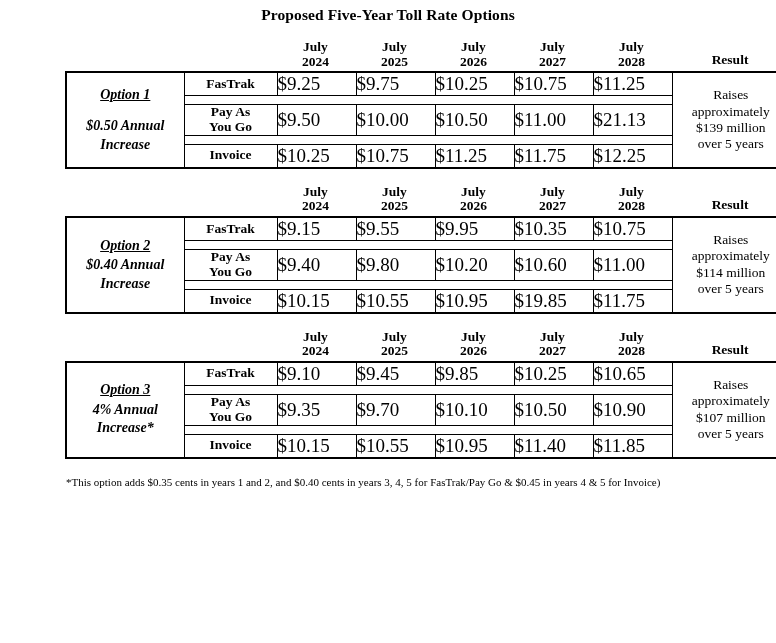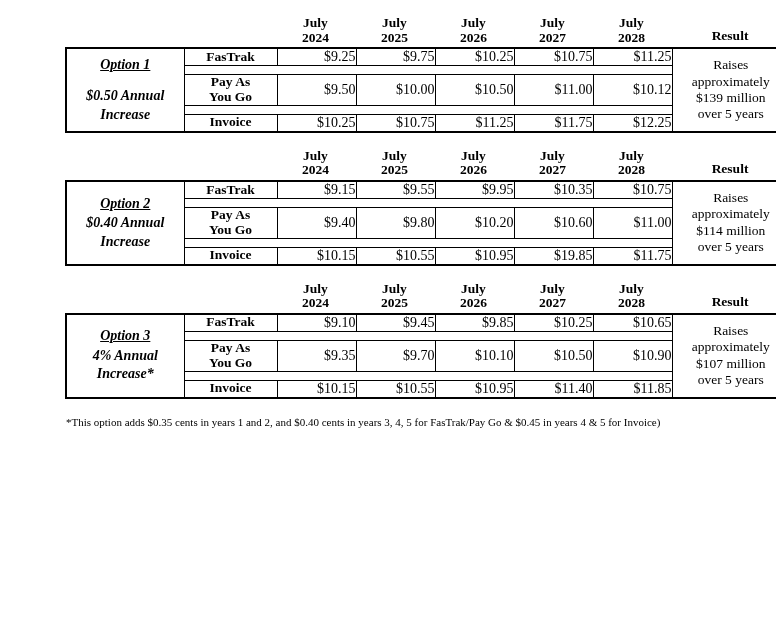--- a/index.html
+++ b/index.html
@@ -96,22 +96,22 @@
 
   .cell-type {
     text-align: center;
     font-weight: bold;
     font-size: 13.5px;
     line-height: 1.1;
     padding: 3px 2px;
     font-family: Liberation Serif, serif;
   }
   .cell-val {
-    text-align: right;
-    font-size: 14px;
+    text-align: left;
+    font-size: 19px;
     padding: 3px 2px;
   }
   .cell-result {
     text-align: center;
     font-size: 13.5px;
     line-height: 1.22;
     padding: 4px 5px;
   }
   
   tr.spacer td { height: 8px; }
@@ -123,20 +123,21 @@
     font-size: 11px;
     line-height: 1.28;
     padding-top: 16px;
   }
 </style>
 </head>
 <body>
 
 <div id="page">
 
+  <div class="page-title">Proposed Five-Year Toll Rate Options</div>
 
   <div class="option-block" style="margin-bottom:14px;">
     <div class="col-head-row">
       <div class="ch-spacer-opt"></div>
       <div class="ch-spacer-type"></div>
       <div class="ch-year">
         <span>July</span><br>
         <span>2024</span>
       </div>
       <div class="ch-year">
@@ -194,21 +195,21 @@
         </tr>
         <tr>
           <td class="cell-type">
             <span>Pay As</span><br>
             <span>You Go</span>
           </td>
           <td class="cell-val">$9.50</td>
           <td class="cell-val">$10.00</td>
           <td class="cell-val">$10.50</td>
           <td class="cell-val">$11.00</td>
-          <td class="cell-val">$10.12</td>
+          <td class="cell-val">$21.13</td>
         </tr>
         <tr class="spacer">
           <td class="blankline" colspan="6"></td>
         </tr>
         <tr>
           <td class="cell-type">Invoice</td>
           <td class="cell-val">$10.25</td>
           <td class="cell-val">$10.75</td>
           <td class="cell-val">$11.25</td>
           <td class="cell-val">$11.75</td>

